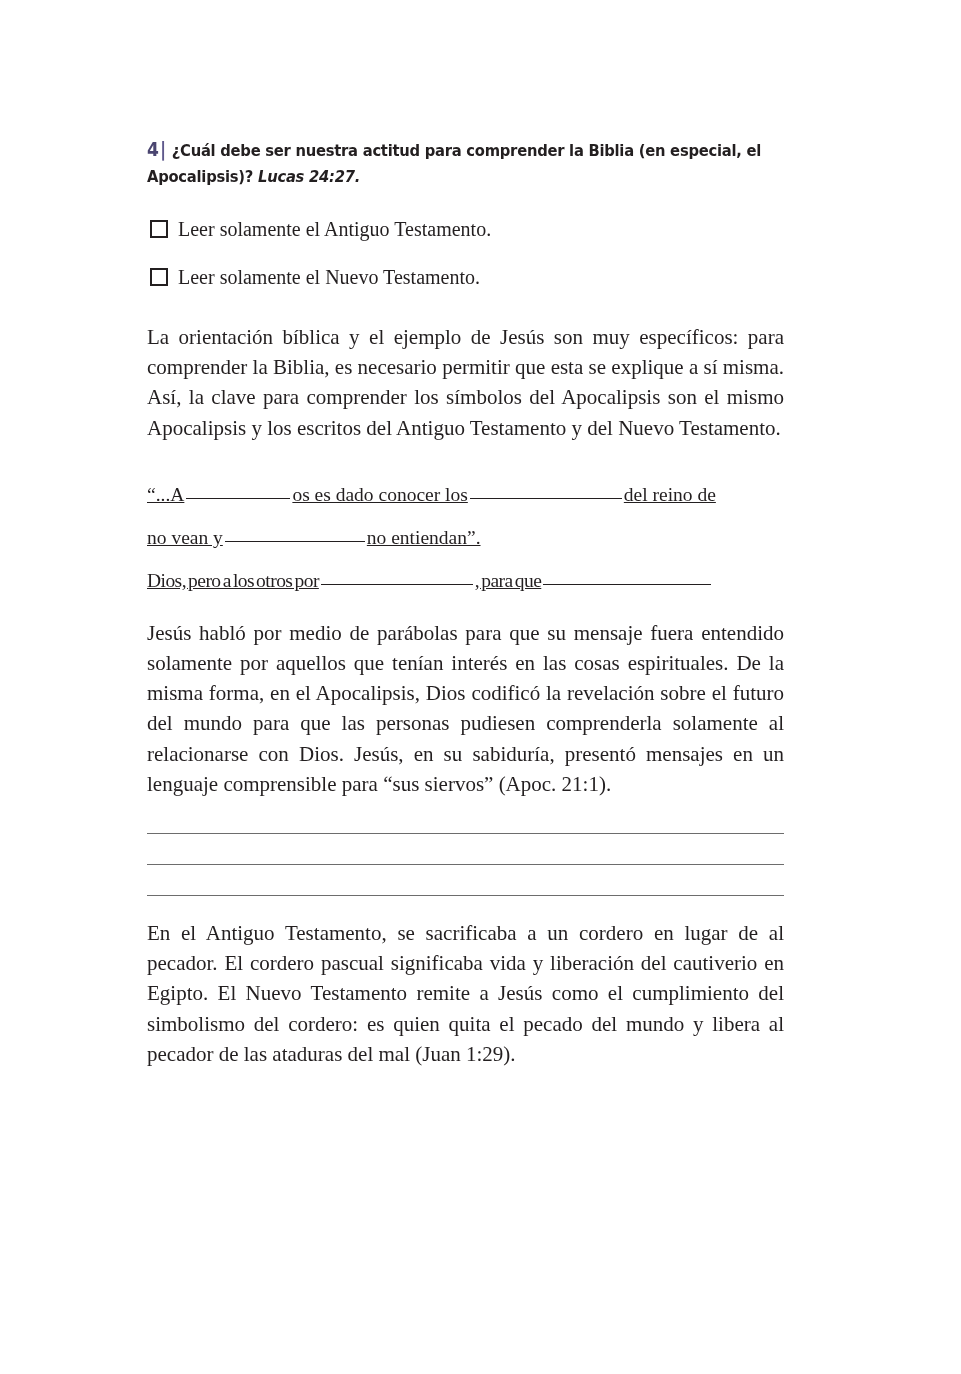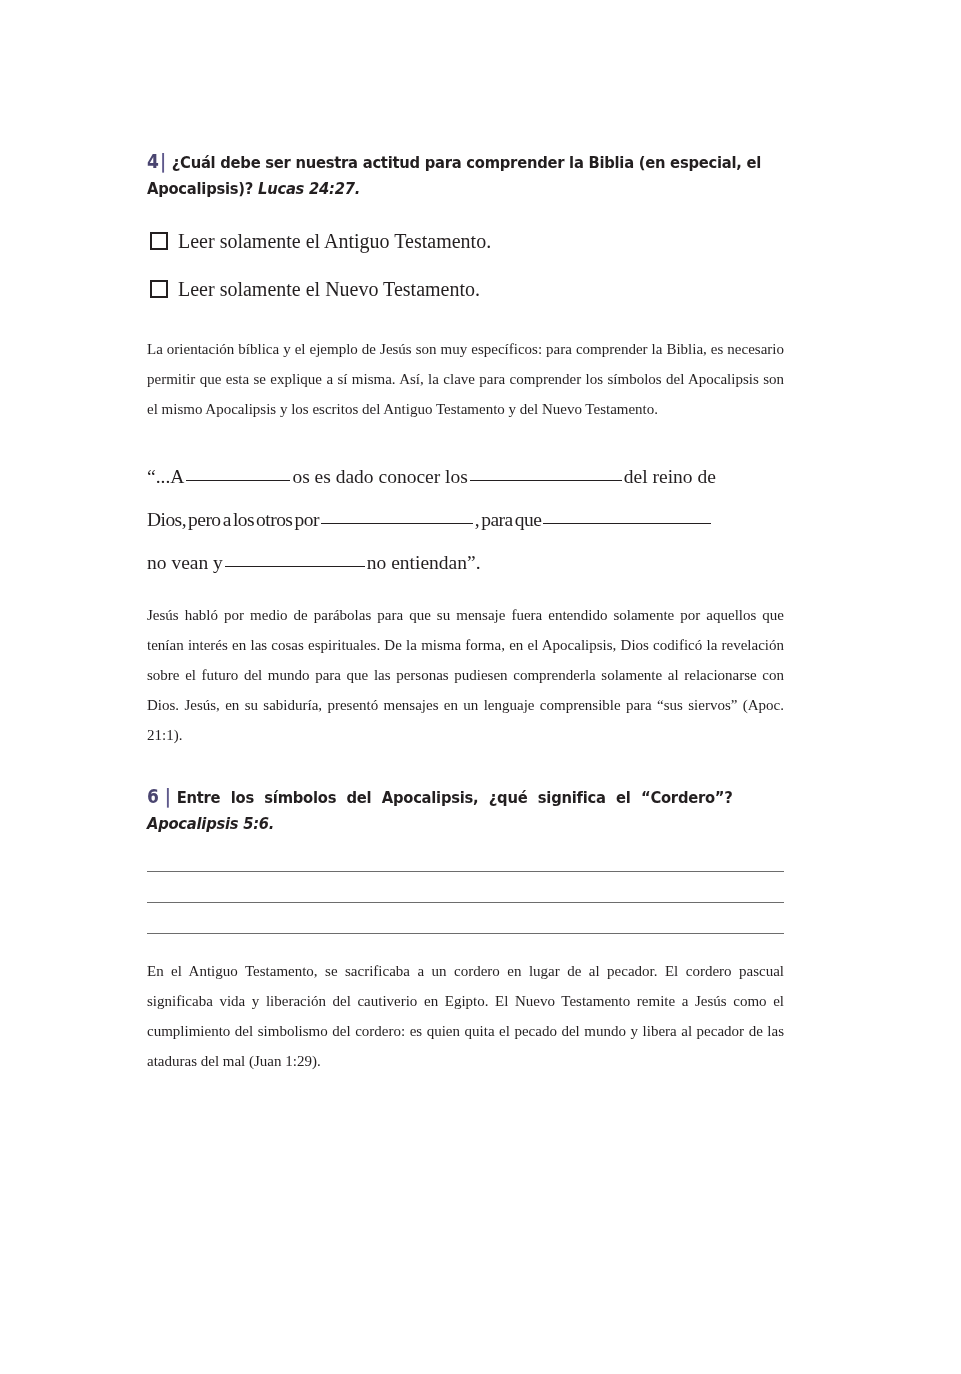--- a/index.html
+++ b/index.html
@@ -14,21 +14,21 @@
     position: relative;
     overflow: hidden;
     font-family: "Liberation Serif", "DejaVu Serif", serif;
     color: #231f20;
     -webkit-font-smoothing: antialiased;
   }
 
   .page {
     position: absolute;
     left: 147px;
-    top: 148px;
+    top: 136px;
     width: 637px;
   }
 
   
   .q-head {
     font-family: "DejaVu Sans Condensed", "Liberation Sans Narrow", "Liberation Sans", sans-serif;
     font-weight: bold;
     font-size: 16.4px;
     line-height: 26px;
     color: #231f20;
@@ -82,39 +82,40 @@
     top: 6px;
     width: 14px;
     height: 14px;
     border: 2px solid #231f20;
     background: #ffffff;
     box-sizing: content-box;
   }
 
   
   .para {
-    font-size: 15px;
+    font-size: 21px;
     line-height: 30.2px;
     text-align: justify;
     text-align-last: left;
     margin: 0;
     hyphens: manual;
   }
   .gap-lg { margin-top: 30px; }
   .gap-md { margin-top: 16px; }
   .gap-sm { margin-top: 22px; }
 
   
   .quote-block {
     margin-top: 24px;
     font-size: 19.5px;
   }
   .quote-line {
     line-height: 43px;
     white-space: nowrap;
+    text-decoration: underline;
   }
   .quote-line.tight {
     letter-spacing: -0.55px;
     word-spacing: -2.2px;
   }
   .blank {
     display: inline-block;
     border-bottom: 1.6px solid #231f20;
     vertical-align: 2px;
     margin: 0 2px;
@@ -161,38 +162,32 @@
 
     <p class="para gap-lg">La orientación bíblica y el ejemplo de Jesús son muy específicos: para comprender la Biblia, es necesario permitir que esta se explique a sí misma. Así, la clave para comprender los símbolos del Apocalipsis son el mismo Apocalipsis y los escritos del Antiguo Testamento y del Nuevo Testamento.</p>
   </section>
 
   <section style="margin-top:30px">
 
     <div class="quote-block">
       <div class="quote-line">
         <span>“...A</span><span class="blank b1"></span><span>os es dado conocer los</span><span class="blank b2"></span><span>del reino de</span>
       </div>
+      <div class="quote-line">
+        <span>no vean y</span><span class="blank b5"></span><span>no entiendan”.</span>
+      </div>
       <div class="quote-line tight">
         <span>Dios, pero a los otros por</span><span class="blank b3"></span><span>, para que</span><span class="blank b4"></span>
-      </div>
-      <div class="quote-line">
-        <span>no vean y</span><span class="blank b5"></span><span>no entiendan”.</span>
       </div>
     </div>
 
     <p class="para gap-md">Jesús habló por medio de parábolas para que su mensaje fuera entendido solamente por aquellos que tenían interés en las cosas espirituales. De la misma forma, en el Apocalipsis, Dios codificó la revelación sobre el futuro del mundo para que las personas pudiesen comprenderla solamente al relacionarse con Dios. Jesús, en su sabiduría, presentó mensajes en un lenguaje comprensible para “sus siervos” (Apoc. 21:1).</p>
   </section>
 
   <section style="margin-top:32px">
-    <p class="q-head justify">
-      <span class="q-num">6</span>
-      <span class="q-bar">|</span>
-      <span class="q6-spaced">Entre los símbolos del Apocalipsis, ¿qué significa el “Cordero”?</span><br>
-      <span class="q-ref">Apocalipsis 5:6.</span>
-    </p>
 
     <div class="answer-lines">
       <div class="rule"></div>
       <div class="rule"></div>
       <div class="rule"></div>
     </div>
 
     <p class="para gap-sm">En el Antiguo Testamento, se sacrificaba a un cordero en lugar de al pecador. El cordero pascual significaba vida y liberación del cautiverio en Egipto. El Nuevo Testamento remite a Jesús como el cumplimiento del simbolismo del cordero: es quien quita el pecado del mundo y libera al pecador de las ataduras del mal (Juan 1:29).</p>
   </section>
 

